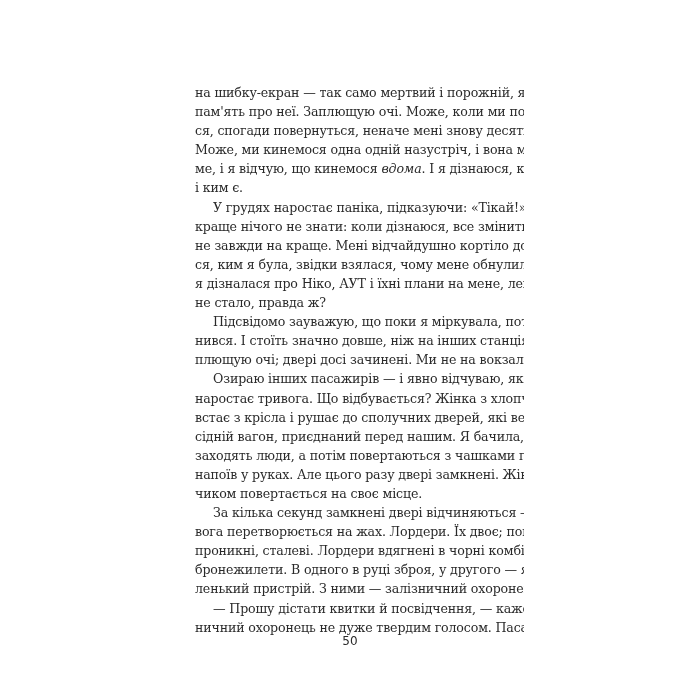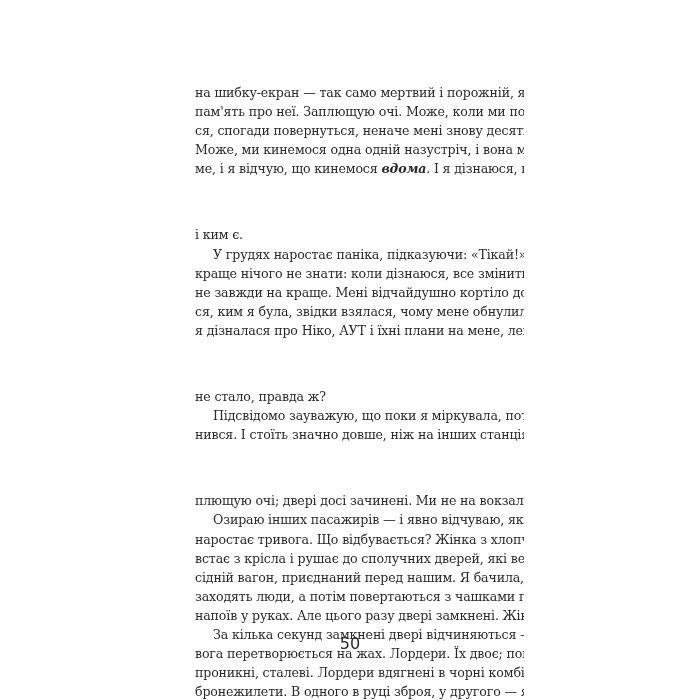--- a/index.html
+++ b/index.html
@@ -16,33 +16,33 @@
       letter-spacing: -0.15px;
     }
     .line {
       display: block;
       white-space: nowrap;
       text-align: justify;
       text-align-last: justify;
       height: 19.1px;
       overflow: hidden;
     }
-    .line.last { text-align-last: left; margin-top: 47px; }
+    .line.last { text-align-last: left; }
     .line.indent { padding-left: 18px; }
     .page-number {
       position: absolute;
       left: 0;
       width: 700px;
       top: 634px;
       text-align: center;
       font-family: "DejaVu Sans", sans-serif;
-      font-size: 16px;
+      font-size: 12px;
       color: #2a2a2a;
     }
-    em { font-style: italic; font-weight: bold; }
+    em { font-style: italic; }
   </style>
 </head>
 <body>
 
 <div class="page" id="page-body">
     <span class="line">на шибку-екран — так само мертвий і порожній, як моя</span>
     <span class="line">пам'ять про неї. Заплющую очі. Може, коли ми побачимо-</span>
     <span class="line">ся, спогади повернуться, неначе мені знову десять років.</span>
     <span class="line">Може, ми кинемося одна одній назустріч, і вона мене обій-</span>
     <span class="line"><span>ме, і я відчую, що кинемося </span><em>вдома</em><span>. І я дізнаюся, ким була</span></span>
@@ -55,20 +55,21 @@
     <span class="line last">не стало, правда ж?</span>
     <span class="line indent">Підсвідомо зауважую, що поки я міркувала, потяг зупи-</span>
     <span class="line">нився. І стоїть значно довше, ніж на інших станціях. Роз-</span>
     <span class="line last">плющую очі; двері досі зачинені. Ми не на вокзалі?</span>
     <span class="line indent">Озираю інших пасажирів — і явно відчуваю, як серед них</span>
     <span class="line">наростає тривога. Що відбувається? Жінка з хлопчиком</span>
     <span class="line">встає з крісла і рушає до сполучних дверей, які ведуть у су-</span>
     <span class="line">сідній вагон, приєднаний перед нашим. Я бачила, як туди</span>
     <span class="line">заходять люди, а потім повертаються з чашками гарячих</span>
     <span class="line">напоїв у руках. Але цього разу двері замкнені. Жінка з хлоп-</span>
+    <span class="line last">чиком повертається на своє місце.</span>
     <span class="line indent">За кілька секунд замкнені двері відчиняються — і три-</span>
     <span class="line">вога перетворюється на жах. Лордери. Їх двоє; погляди не-</span>
     <span class="line">проникні, сталеві. Лордери вдягнені в чорні комбінезони та</span>
     <span class="line">бронежилети. В одного в руці зброя, у другого — якийсь ма-</span>
     <span class="line">ленький пристрій. З ними — залізничний охоронець із мок-</span>
     <span class="line indent">— Прошу дістати квитки й посвідчення, — каже заліз-</span>
     <span class="line">ничний охоронець не дуже твердим голосом. Пасажири</span>
   </div>
 
 <div class="page-number">50</div>

